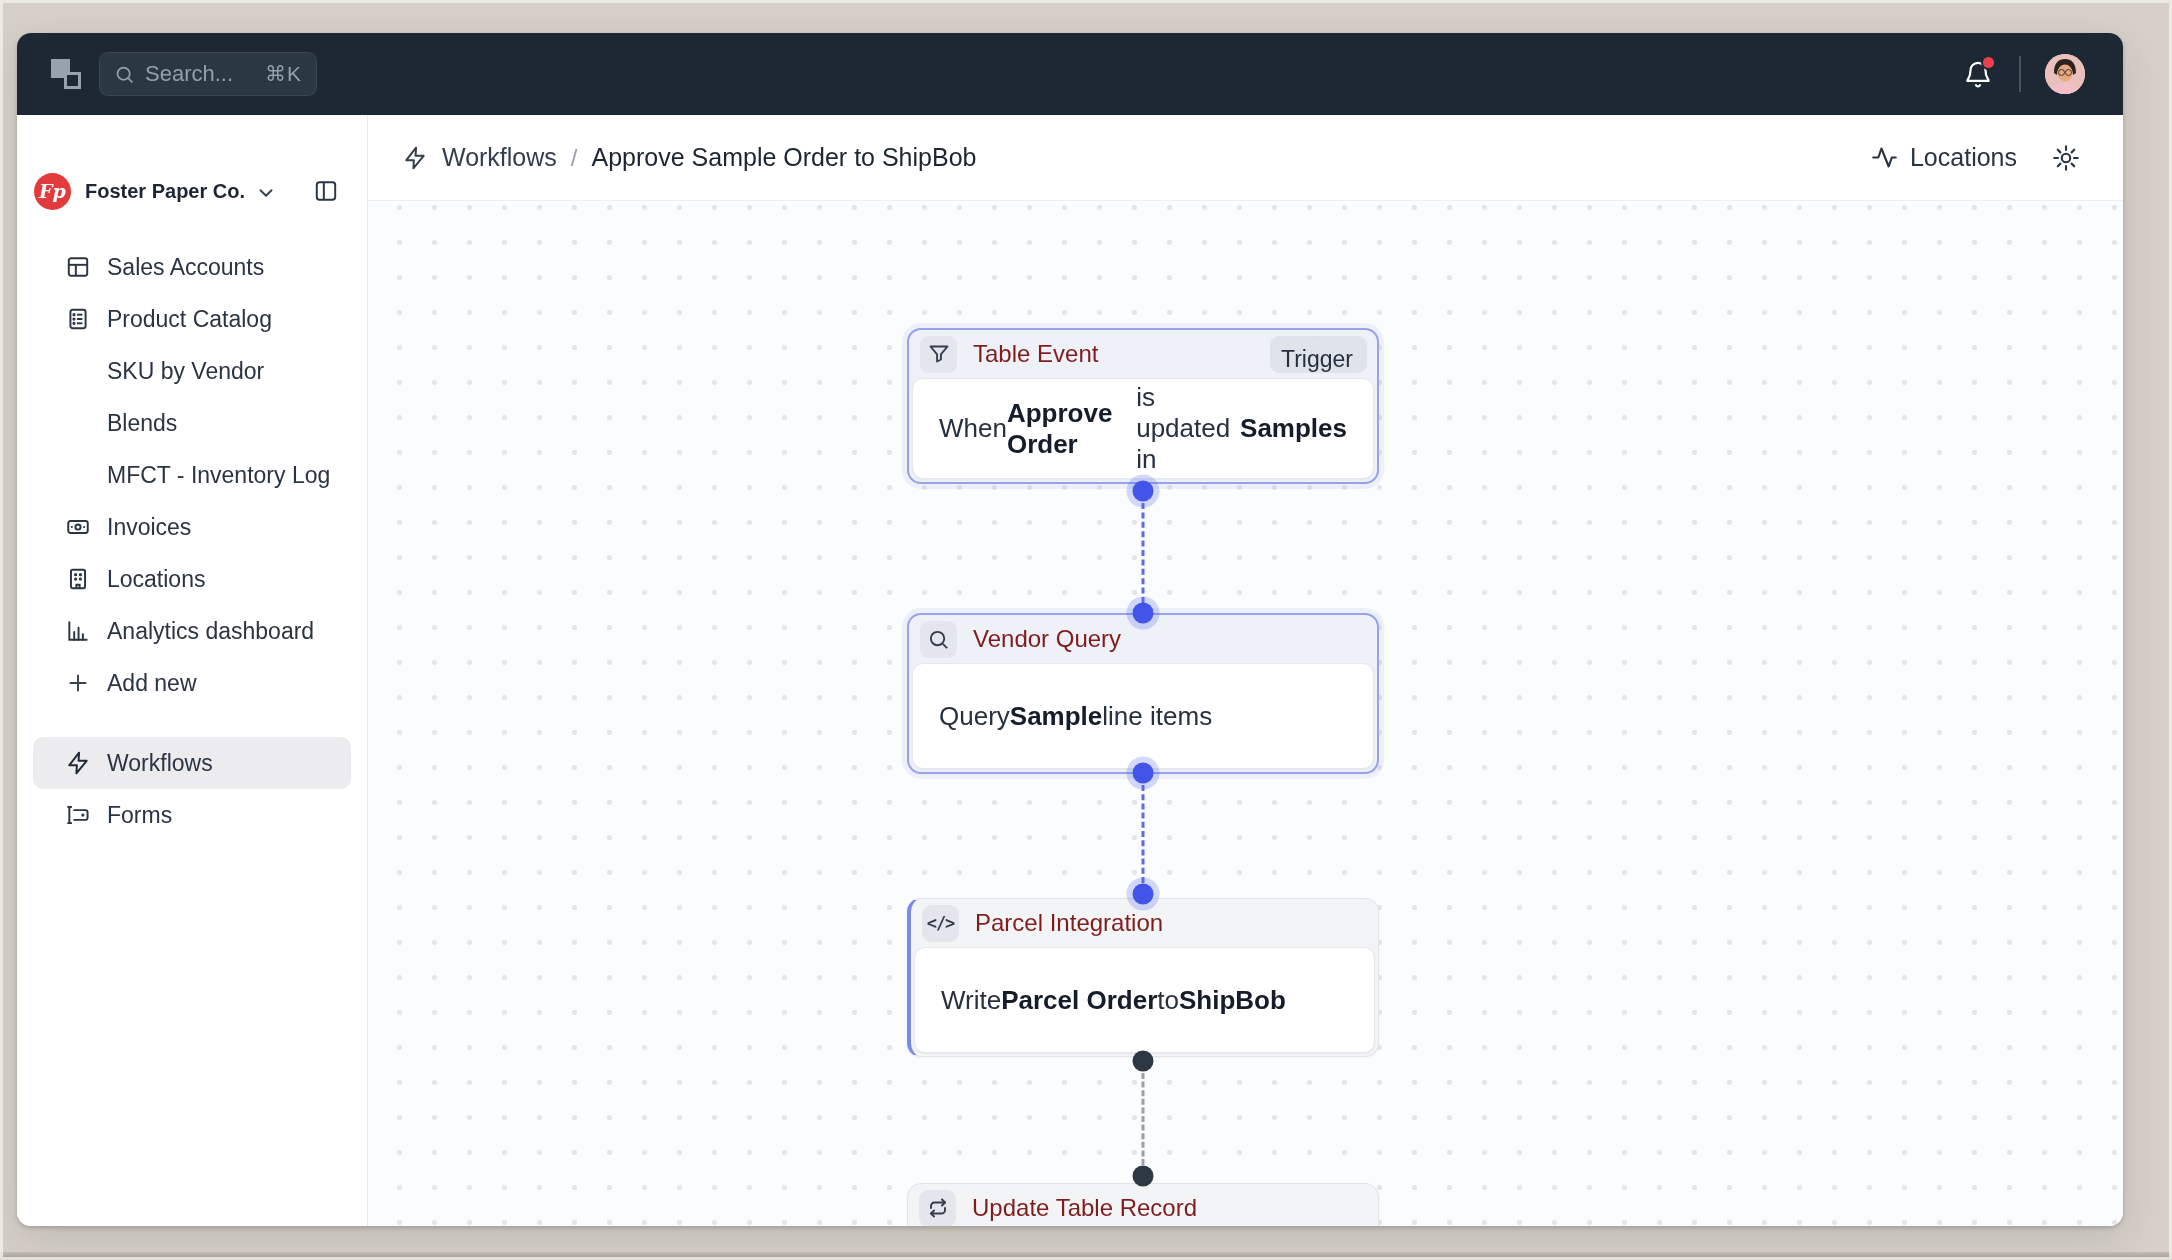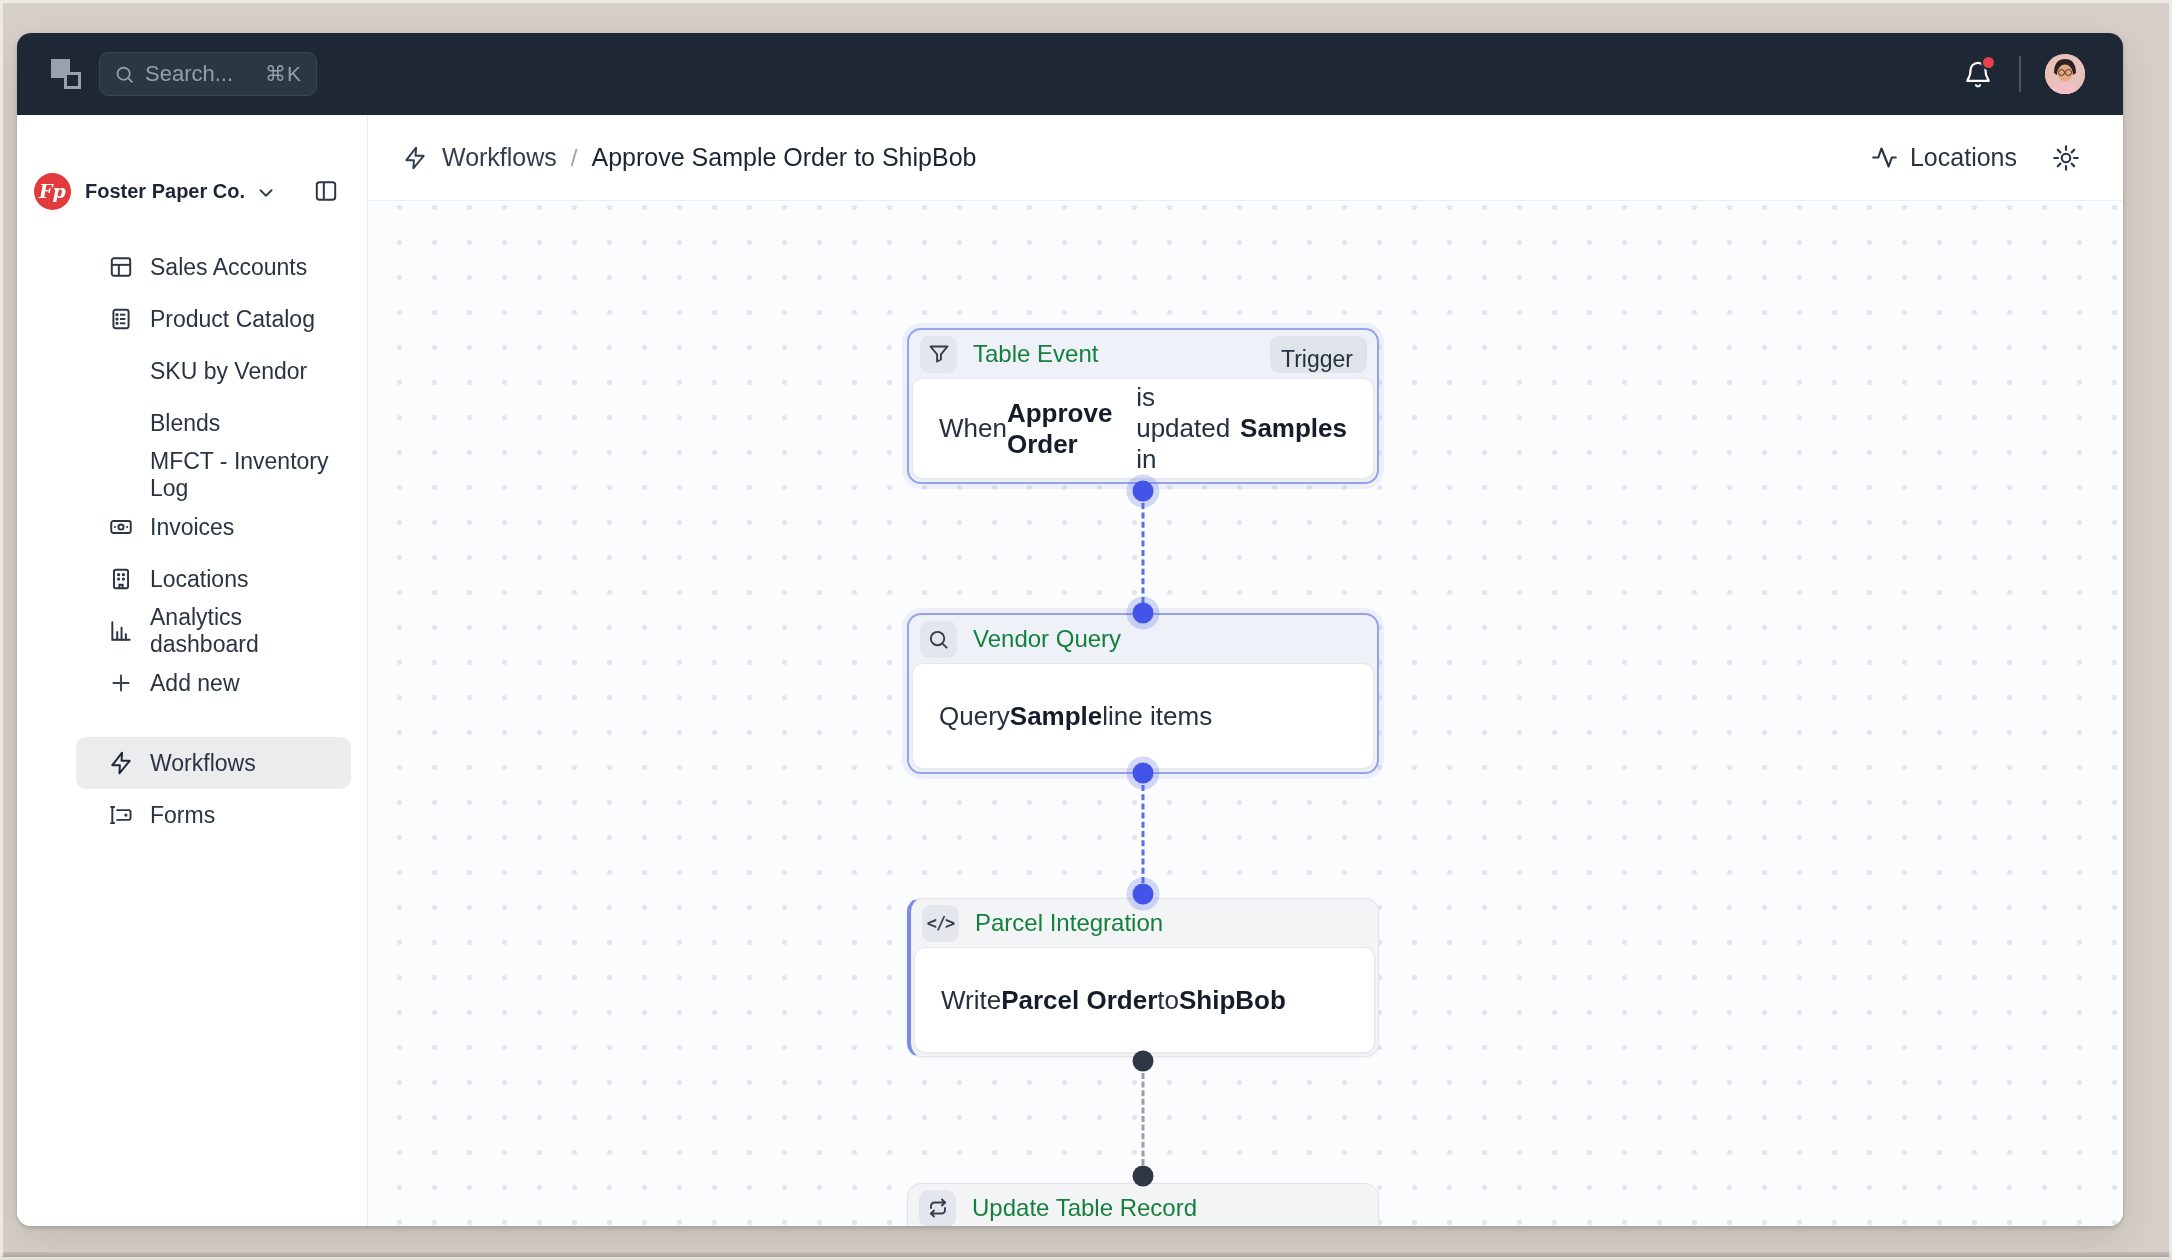--- a/index.html
+++ b/index.html
@@ -47,21 +47,21 @@
   .sidebar { width:351px; flex:0 0 351px; border-right:1px solid #e8eaed; padding-top:52px; position:relative; }
   .org-row { display:flex; align-items:center; padding:0 28px 0 17px; height:48px; }
   .org-logo {
     width:37px; height:37px; border-radius:50%; color:#fff; flex:0 0 auto;
     display:flex; align-items:center; justify-content:center;
     font-family:"DejaVu Serif","Liberation Serif",serif; font-style:italic; font-weight:bold; font-size:19px;
   }
   .org-name { font-size:20px; font-weight:bold; color:#1e2633; margin:0 10px 0 14px; }
   .org-chevron { margin-top:3px; }
   .collapse-btn { margin-left:auto; display:flex; }
-  .nav { margin-top:26px; display:flex; flex-direction:column;margin-left:43px; }
+  .nav { margin-top:26px; display:flex; flex-direction:column; }
   .nav-item {
     height:52px; display:flex; align-items:center; padding-left:32px;
     font-size:23px; color:#2b3442; font-weight:500; border-radius:10px; margin:0 16px;
   }
   .nav-item .ic { width:26px; height:26px; margin-right:16px; flex:0 0 auto; display:flex; align-items:center; justify-content:center; }
   .nav-item.sub { padding-left:74px; font-weight:400; }
   .nav-item.active { background:#ececee; }
   .nav-gap { height:28px; }
 
   
@@ -89,21 +89,21 @@
   }
   .node.selected { border:2.5px solid #96a2ea; box-shadow:0 0 0 5px rgba(145,160,235,.13); background:#eef2f8; }
   .node.plain { border:1.5px solid #e2e4e9; background:#f3f4f6; box-shadow:0 1px 3px rgba(25,30,40,.05); }
   .node.accent-left { border-left:4px solid #7b8ae8; }
   .node-header { height:48px; display:flex; align-items:center; padding:0 10px 0 11px; }
   .chip {
     width:37px; height:37px; border-radius:9px; background:#e3e7ed;
     display:flex; align-items:center; justify-content:center; margin-right:16px; color:#333d4b; flex:0 0 auto;
   }
   .chip .codeglyph { font-size:17px; font-weight:bold; letter-spacing:-1px; font-family:"DejaVu Sans Mono","Liberation Mono",monospace; }
-  .node-title { font-size:24px; color:#15803d; font-weight:500; }
+  .node-title { font-size:24px; color:#7f1d1d; font-weight:500; }
   .badge {
     margin-left:auto; height:37px; background:#dfe3ea; border-radius:9px;
     display:flex; align-items:center; gap:9px; padding:0 14px 0 11px;
     font-size:23px; color:#27303e; font-weight:500;flex-direction:column;
   }
   .node-body {
     margin:0 3px 3px 3px; background:#fff; border:1px solid #e6e8ec; border-radius:11px;
     box-shadow:0 1px 2px rgba(20,25,35,.05);
     display:flex; align-items:center; padding:0 26px;
     font-size:26px; color:#27303e;

